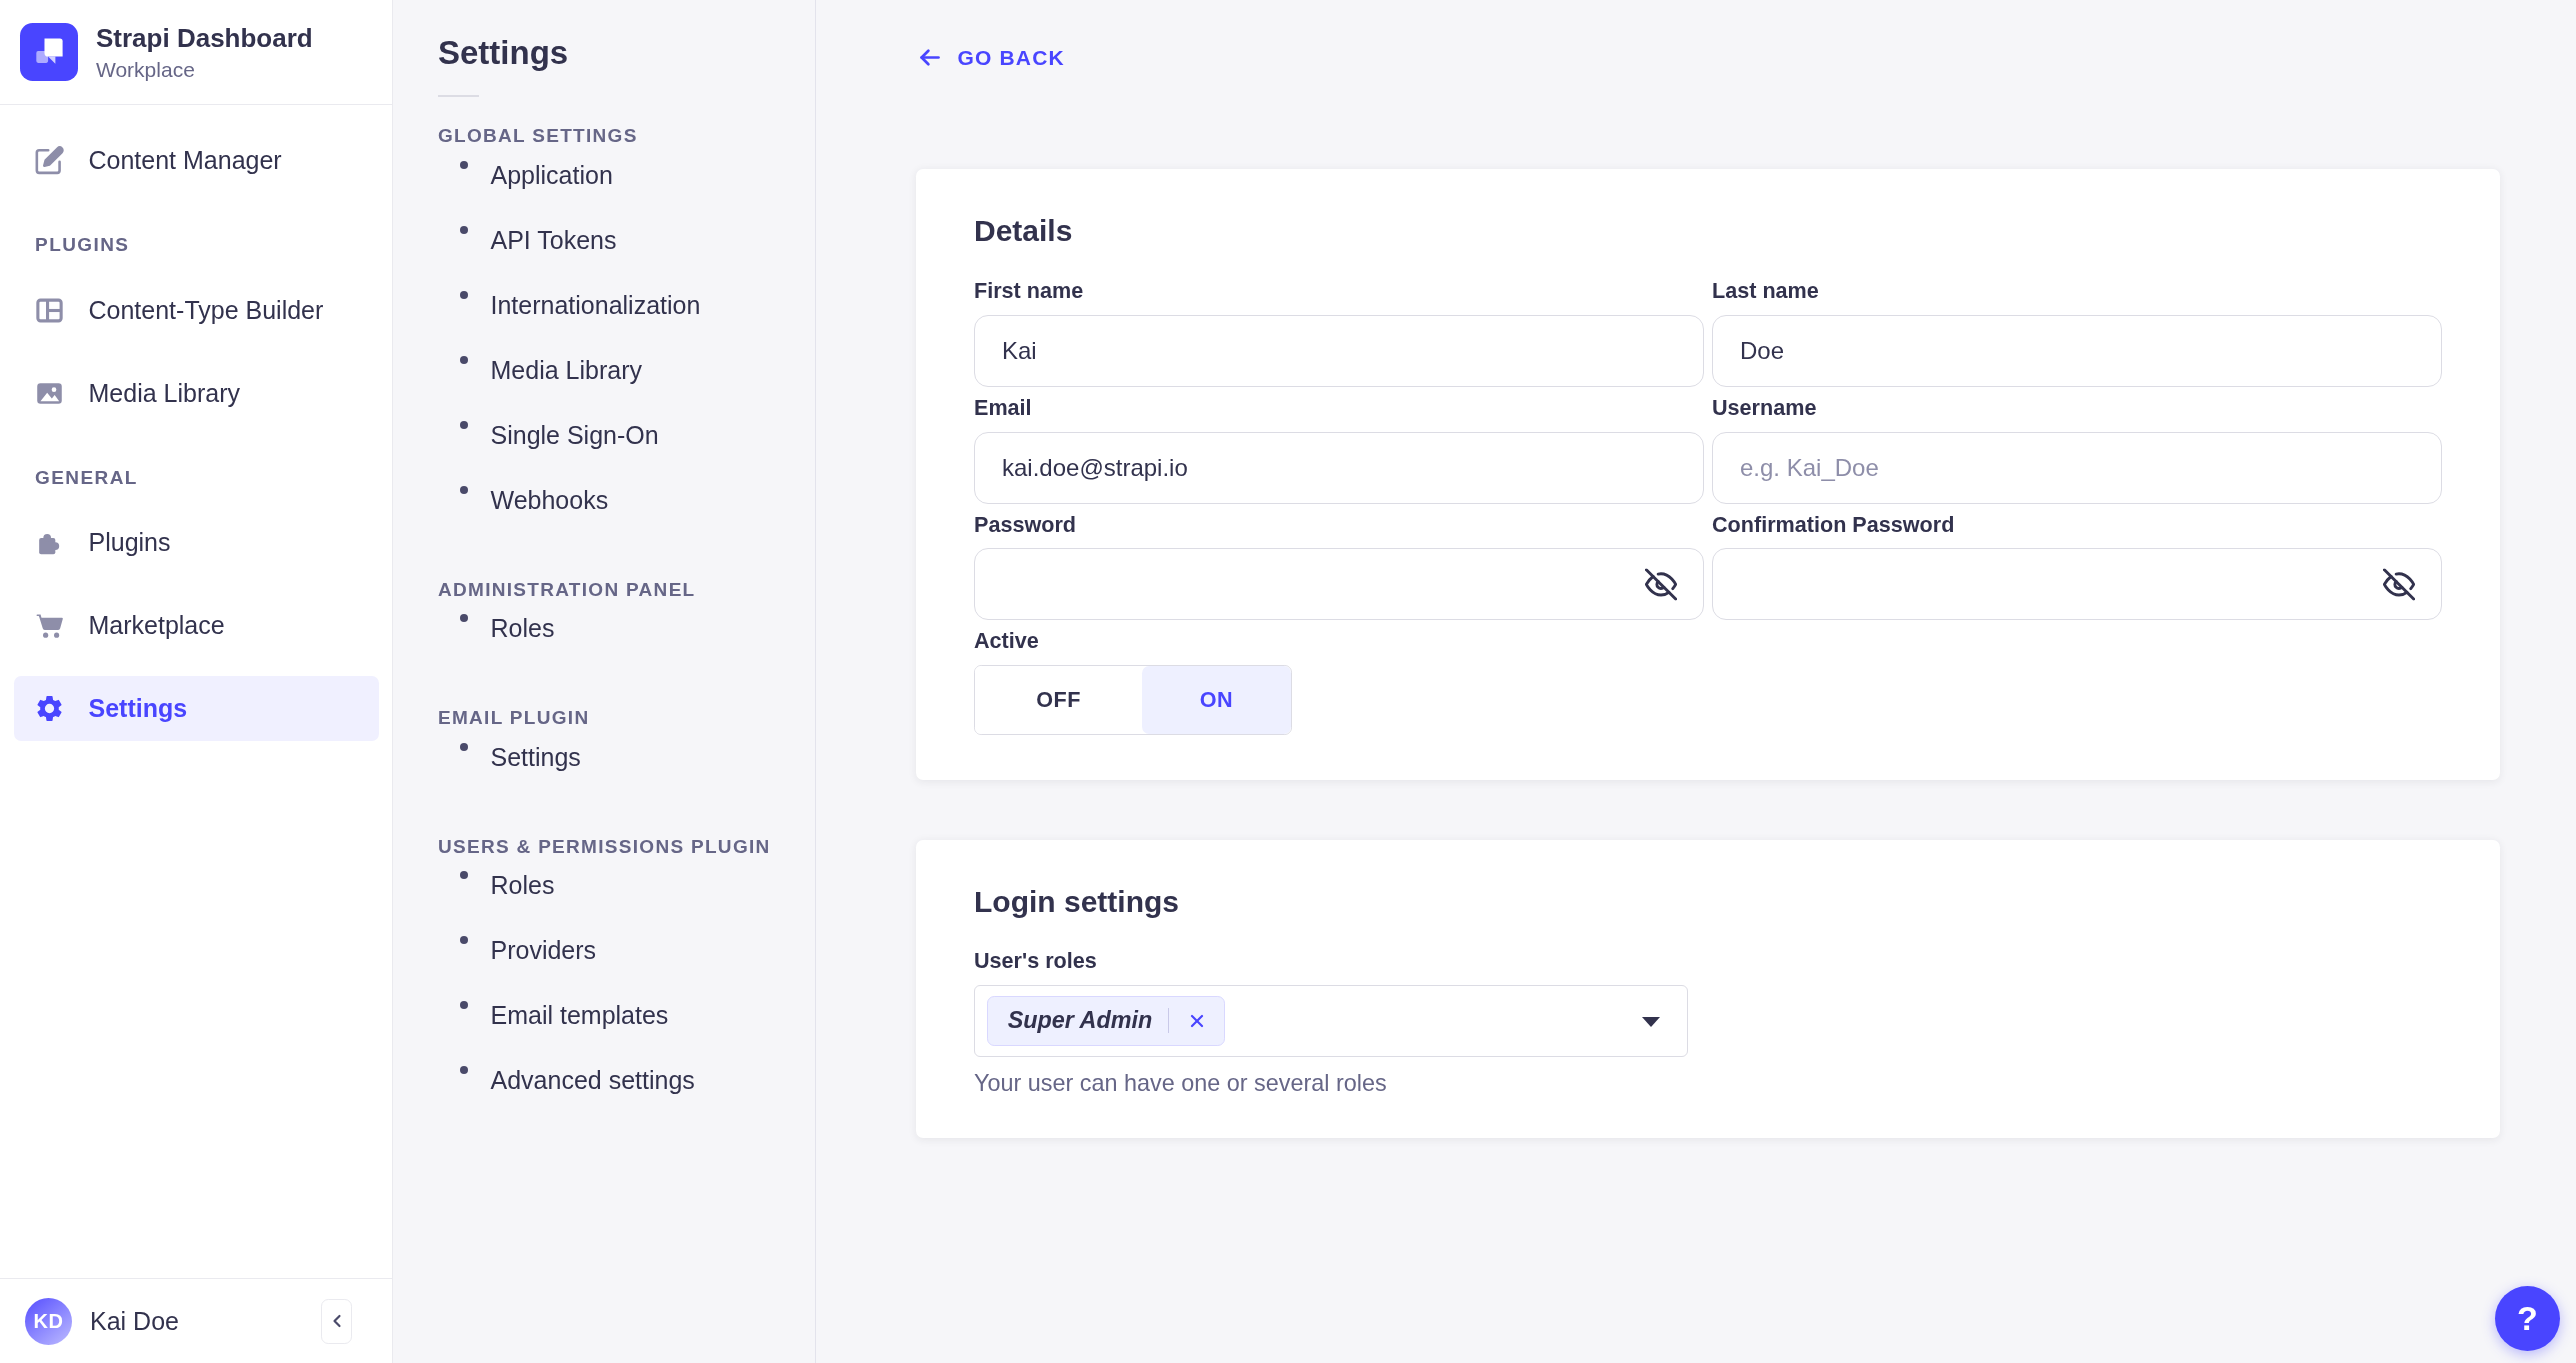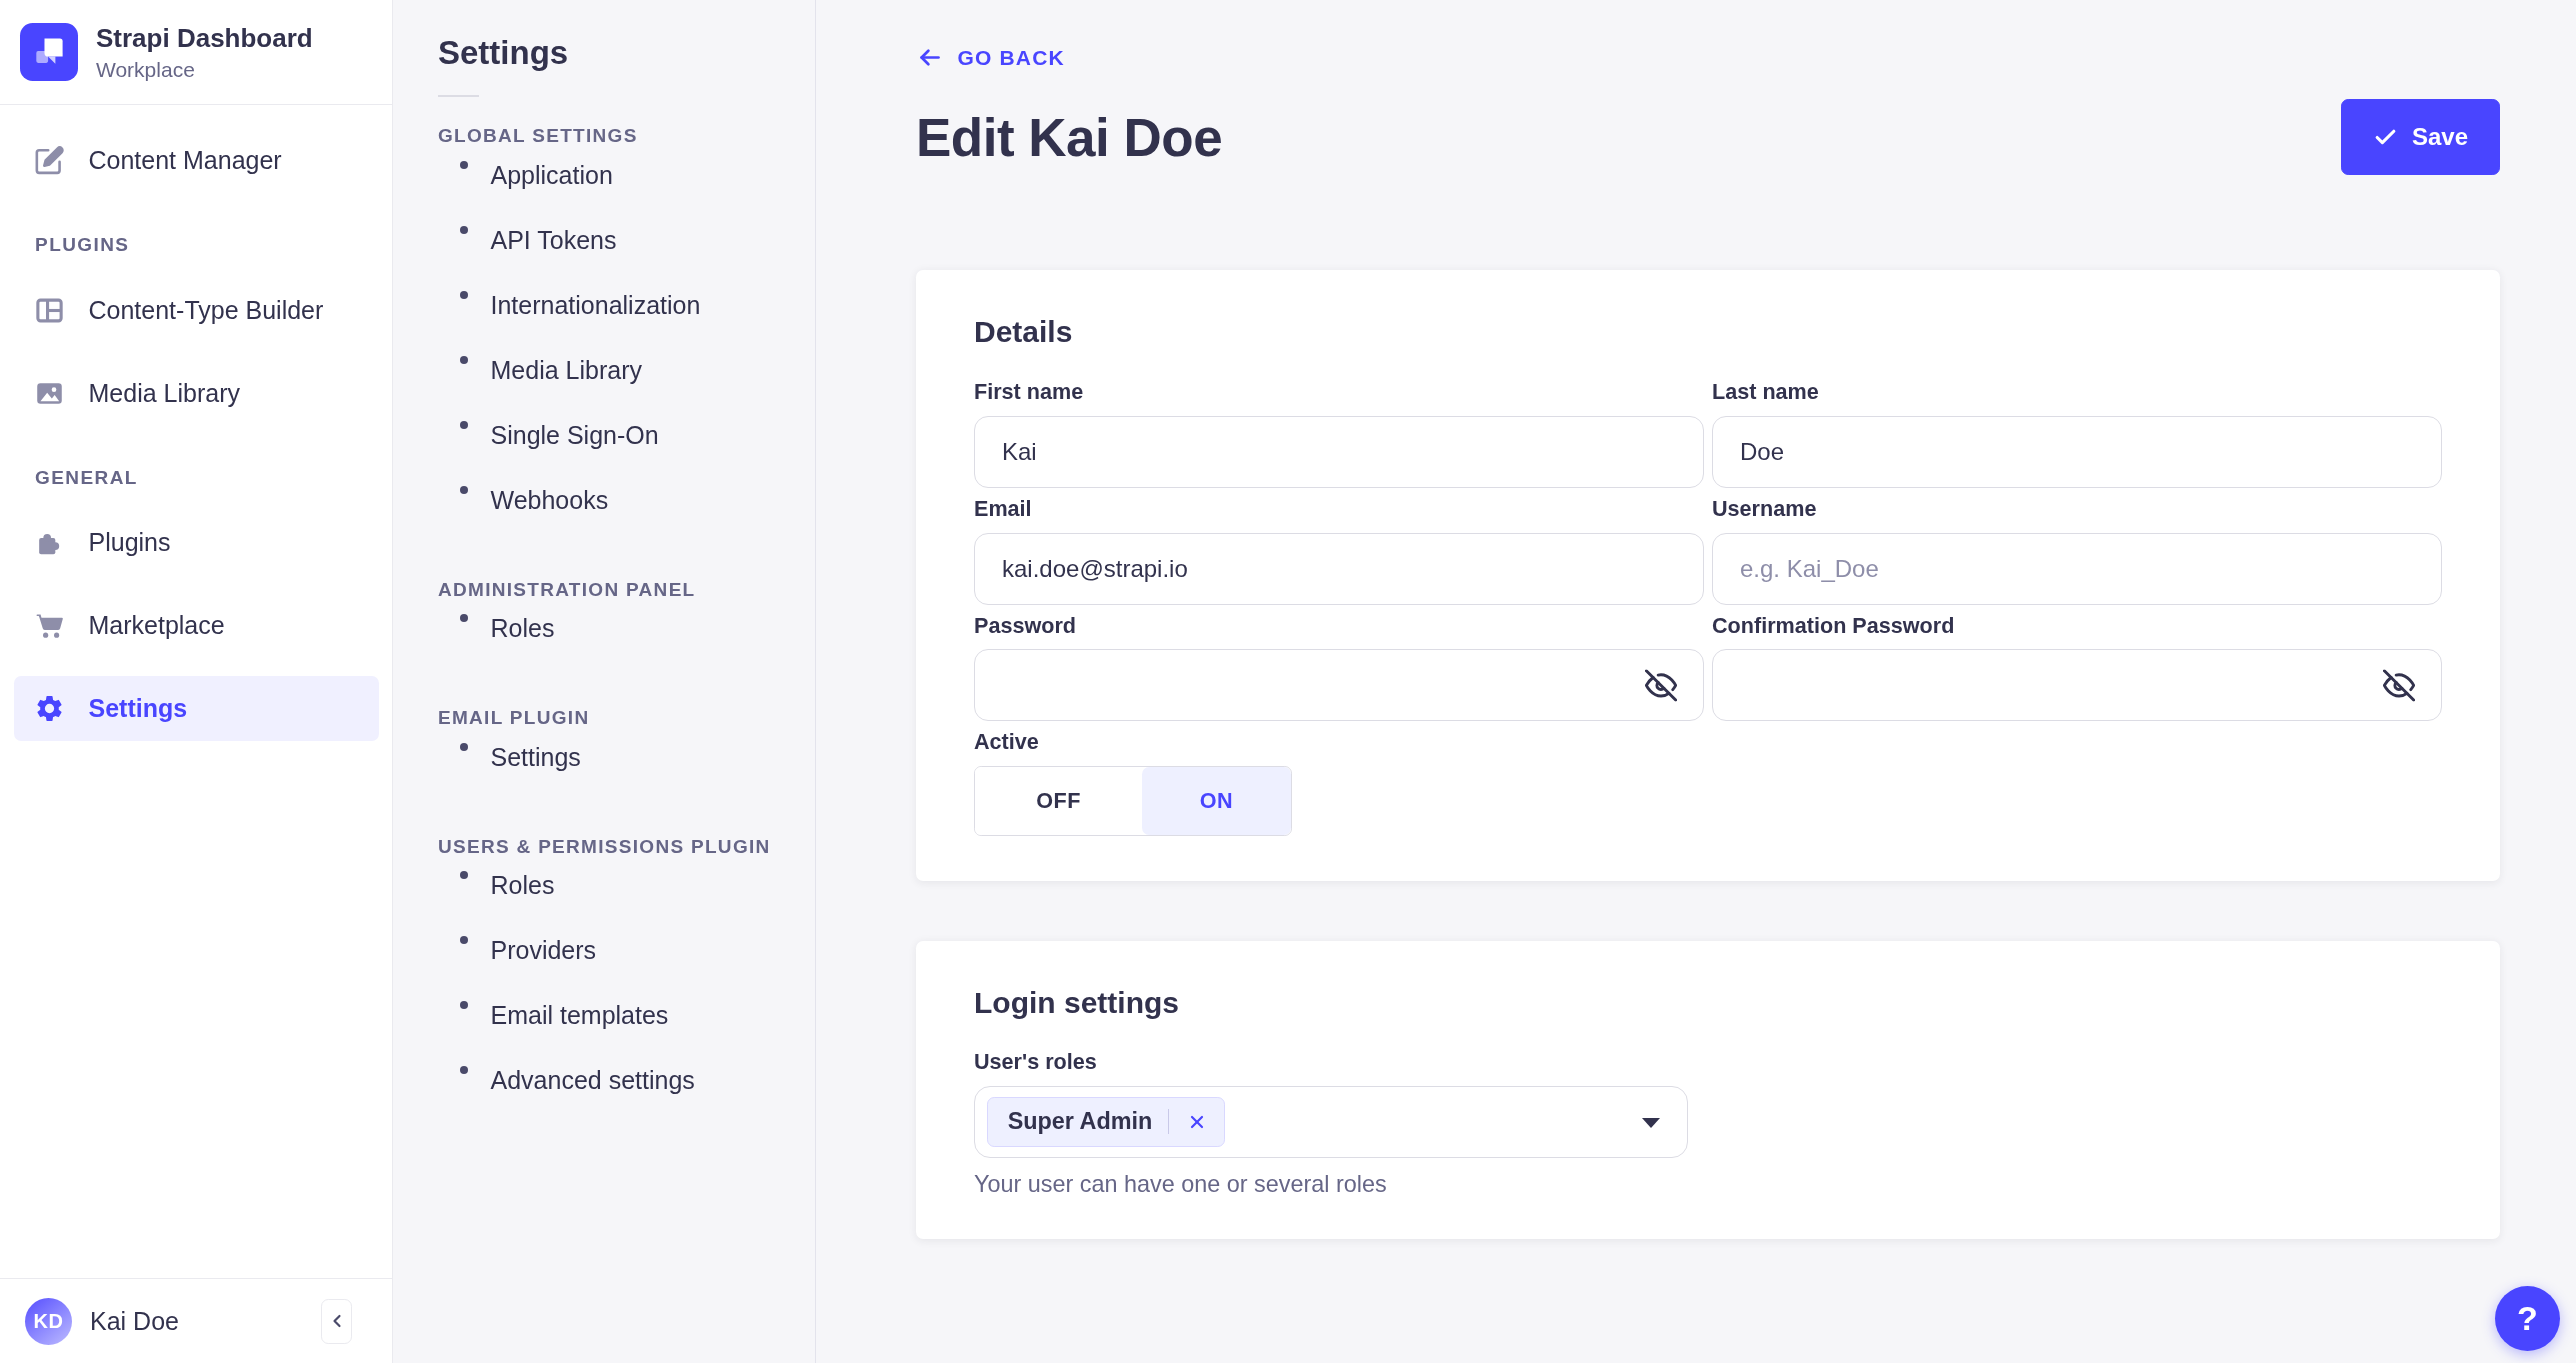--- a/index.html
+++ b/index.html
@@ -58,21 +58,21 @@
   .pw-wrap { position:relative; }
   .pw-wrap .tbox { padding-right:81px; }
   .eye-btn { position:absolute; right:23.4px; top:50%; transform:translateY(-50%); background:none; border:none; cursor:pointer; padding:3.6px; }
   .span-full { grid-column:1 / -1; }
 
   .toggle { display:inline-flex; border:0.9px solid #dcdce4; border-radius:7.2px; overflow:hidden; height:70px; background:#fff; }
   .toggle-seg { display:flex; align-items:center; justify-content:center; font-size:21.6px; font-weight:700; letter-spacing:0.5px; cursor:pointer; }
   .toggle-off { width:167px; color:#32324d; background:#ffffff; }
   .toggle-on { width:149px; color:#4945ff; background:#eef0ff; border-radius:7.2px; }
 
-  .select { position:relative; width:calc(50% - 20px); height:72px; border:0.9px solid #dcdce4; border-radius:16px; background:#fff; display:flex; align-items:center; padding:0 63px 0 11.7px; cursor:pointer; }
+  .select { position:relative; width:calc(50% - 20px); height:72px; border:0.9px solid #dcdce4; border-radius:6px; background:#fff; display:flex; align-items:center; padding:0 63px 0 11.7px; cursor:pointer;font-style:italic; }
   .tag { display:flex; align-items:center; gap:15.3px; height:50px; background:#eef0ff; border:0.9px solid #d9d8ff; border-radius:7.2px; padding:0 12.6px 0 20px; }
   .tag-label { font-size:23.4px; font-weight:600; color:#32324d; }
   .tag-sep { width:0.9px; height:25px; background:#c9c9e8; }
   .tag-x { background:none; border:none; cursor:pointer; padding:3.6px; display:flex; }
   .caret { position:absolute; right:27px; top:50%; transform:translateY(-40%); width:0; height:0; border-left:9px solid transparent; border-right:9px solid transparent; border-top:10.8px solid #32324d; }
   .helper { font-size:23.4px; color:#666687; margin-top:12.6px; }
 
   .help-fab { position:fixed; right:16px; bottom:11.7px; width:65px; height:65px; border-radius:50%; background:#4945ff; border:none; color:#fff; font-family:inherit; font-size:34px; font-weight:700; cursor:pointer; box-shadow:0 3.6px 12.6px rgba(73,69,255,.35); display:flex; align-items:center; justify-content:center; z-index:5; }
 </style>
 </head>
@@ -230,29 +230,20 @@
 
 <main class="main">
   <a class="back-row">
     <svg width="27" height="27" viewBox="0 0 24 24" fill="none" stroke="#4945ff" stroke-width="2.4" stroke-linecap="round" stroke-linejoin="round">
       <line x1="20" y1="12" x2="5" y2="12"></line>
         <polyline points="11 18 5 12 11 6"></polyline>
     </svg>
     <span>GO BACK</span>
   </a>
 
-  <div class="title-row">
-    <h1 class="page-title">Edit Kai Doe</h1>
-    <button class="save-btn">
-      <svg width="25" height="25" viewBox="0 0 24 24" fill="none" stroke="#ffffff" stroke-width="3" stroke-linecap="round" stroke-linejoin="round">
-        <polyline points="20 6 9 17 4 12"></polyline>
-      </svg>
-      <span>Save</span>
-    </button>
-  </div>
 
   
   <section class="card card-details">
     <h2 class="card-title">Details</h2>
     <div class="form-grid">
 
       <div class="field">
         <label>First name</label>
         <input class="tbox" type="text" value="Kai" style="">
       </div>

